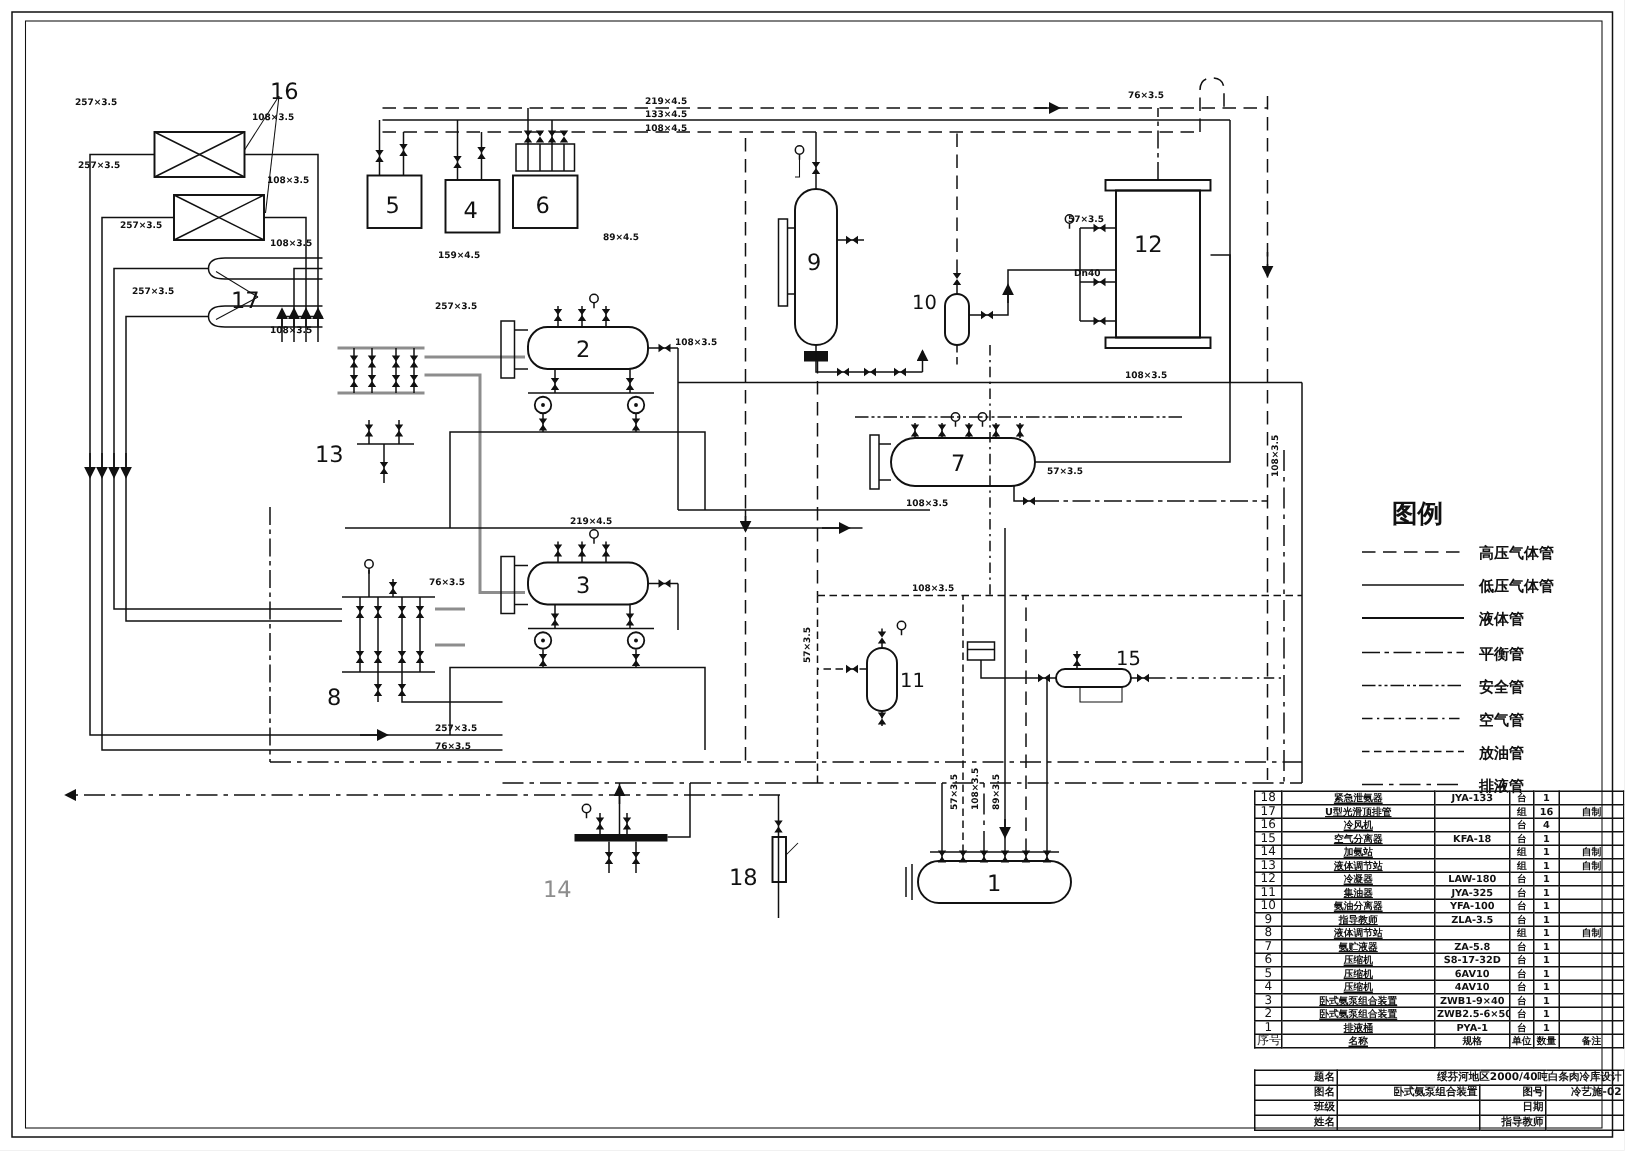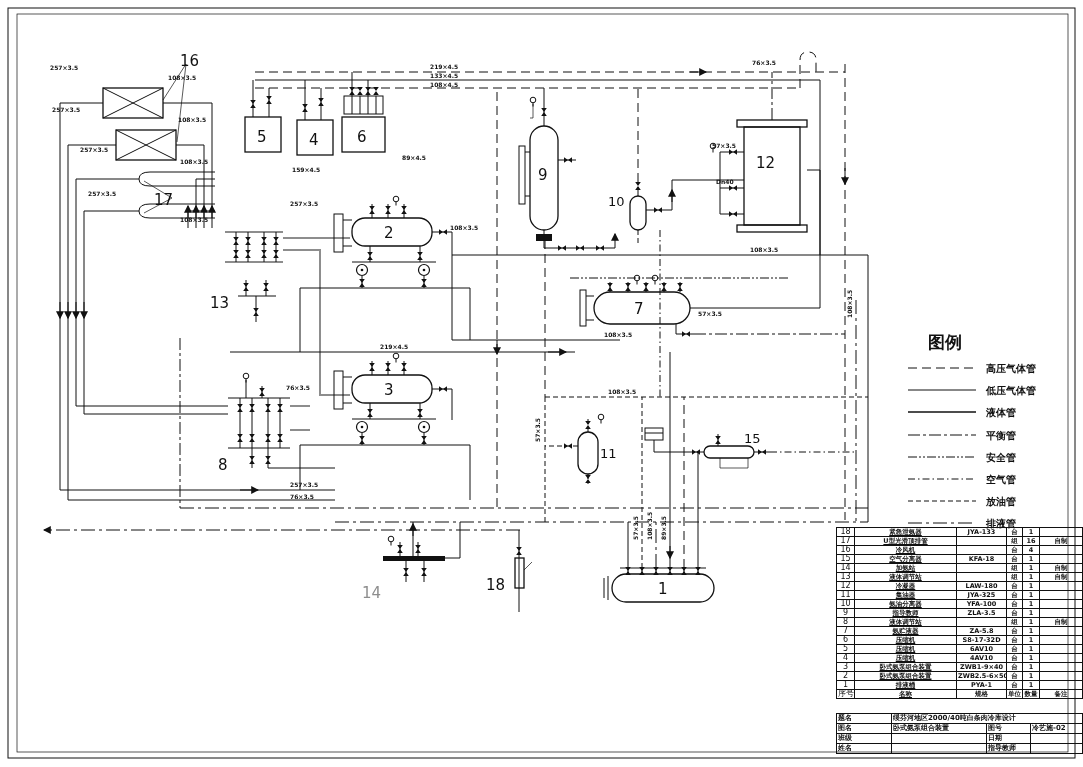--- a/index.html
+++ b/index.html
@@ -22,21 +22,21 @@
   .pl{font-size:6px;font-weight:bold}
   .lg-title{font-size:17px;font-weight:bold}
   .lg-label{font-size:10px;font-weight:bold}
   
   #eq-table{position:absolute;left:836px;top:527px;width:246px;border-collapse:collapse;table-layout:fixed;}
   #eq-table td{border:1px solid #111;height:7px;font-size:6.5px;line-height:1;padding:0 1px;text-align:center;overflow:hidden;white-space:nowrap;font-weight:bold;color:#111;}
   #eq-table td.nm{text-align:center;text-decoration:underline;}
   #eq-table td.no{font-size:8px;font-weight:normal;}
   
   #tblock{position:absolute;left:836px;top:713px;width:246px;border-collapse:collapse;table-layout:fixed;}
-  #tblock td{border:1px solid #111;height:9px;font-size:7px;line-height:1;padding:0 1px;text-align:left;overflow:hidden;white-space:nowrap;font-weight:bold;color:#111;}
+  #tblock td{border:1px solid #111;height:9px;font-size:7px;line-height:1;padding:0 1px;text-align:right;overflow:hidden;white-space:nowrap;font-weight:bold;color:#111;}
 </style>
 </head>
 <body>
 
 <div id="sheet">
 
 <svg width="1083" height="767" viewBox="0 0 1083 767">
   <defs>
     <marker id="ar" viewBox="0 0 10 10" refX="8.5" refY="5" markerWidth="8" markerHeight="8" orient="auto">
       <path d="M0,0L10,5L0,10Z" fill="#111"></path>

